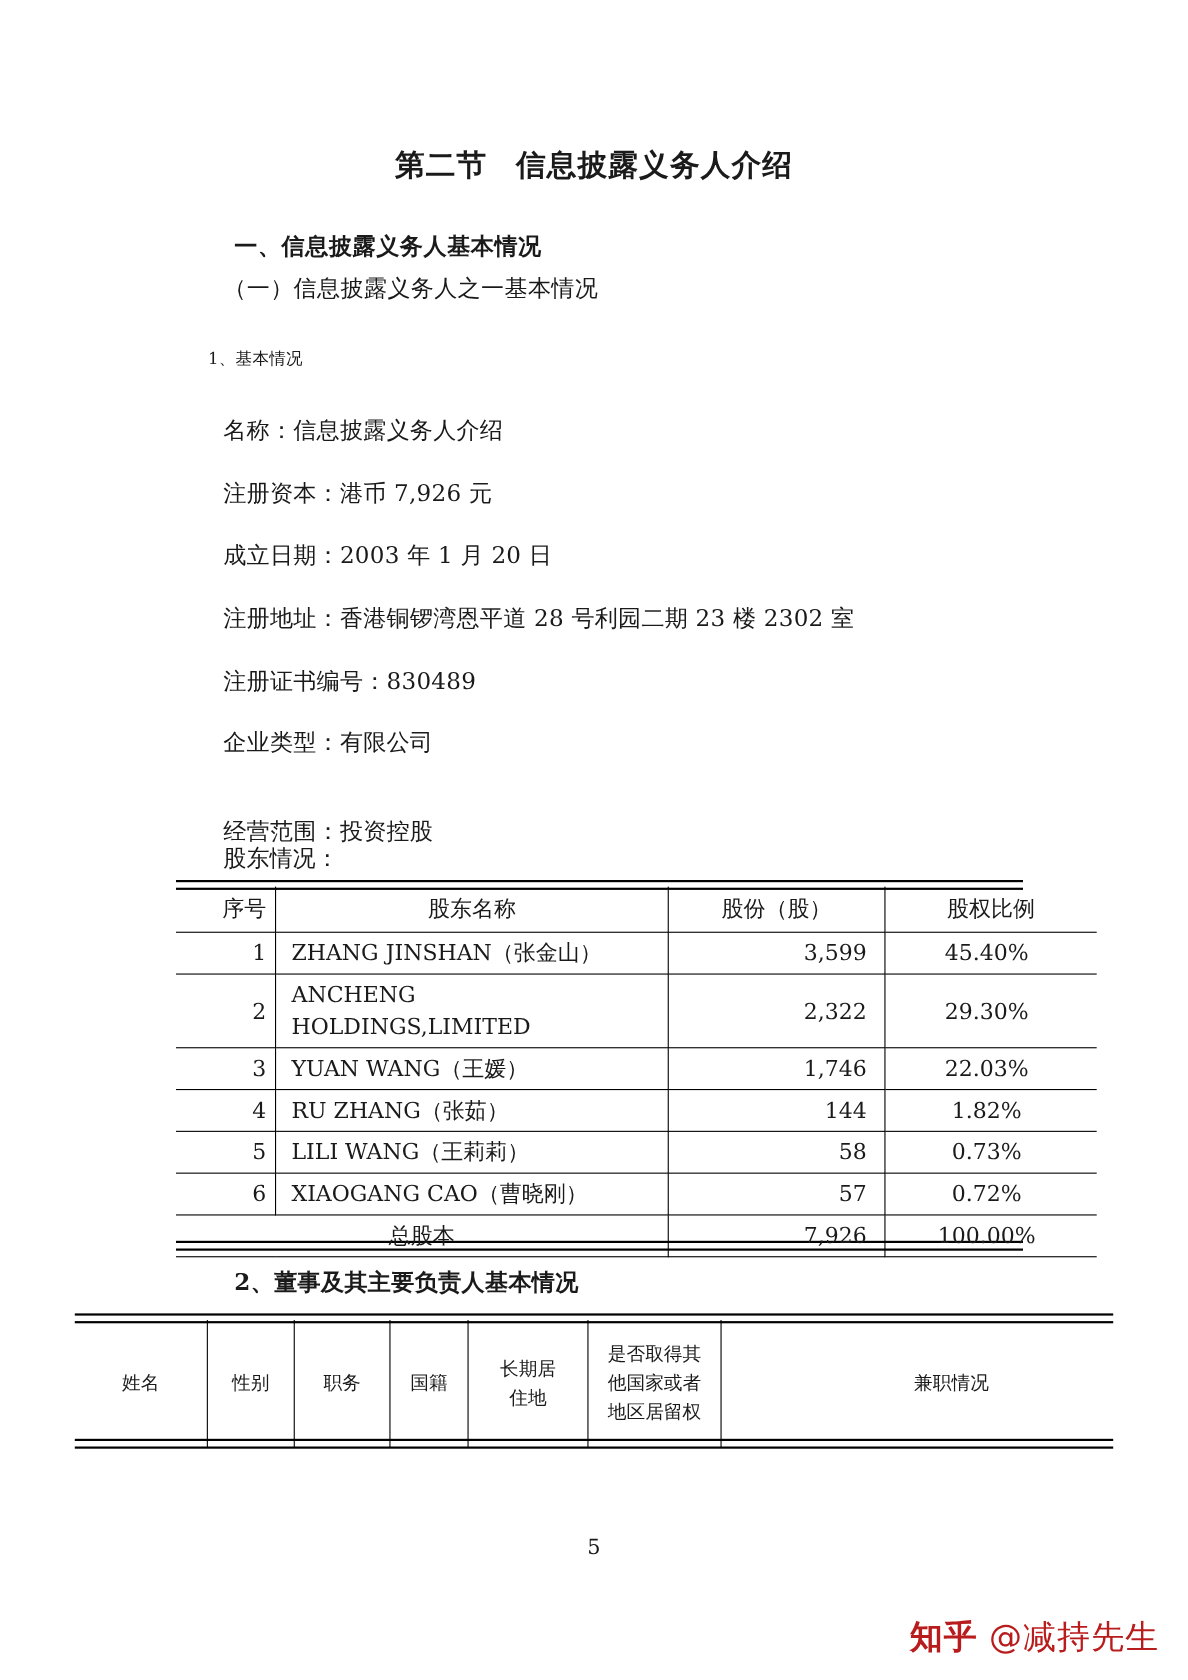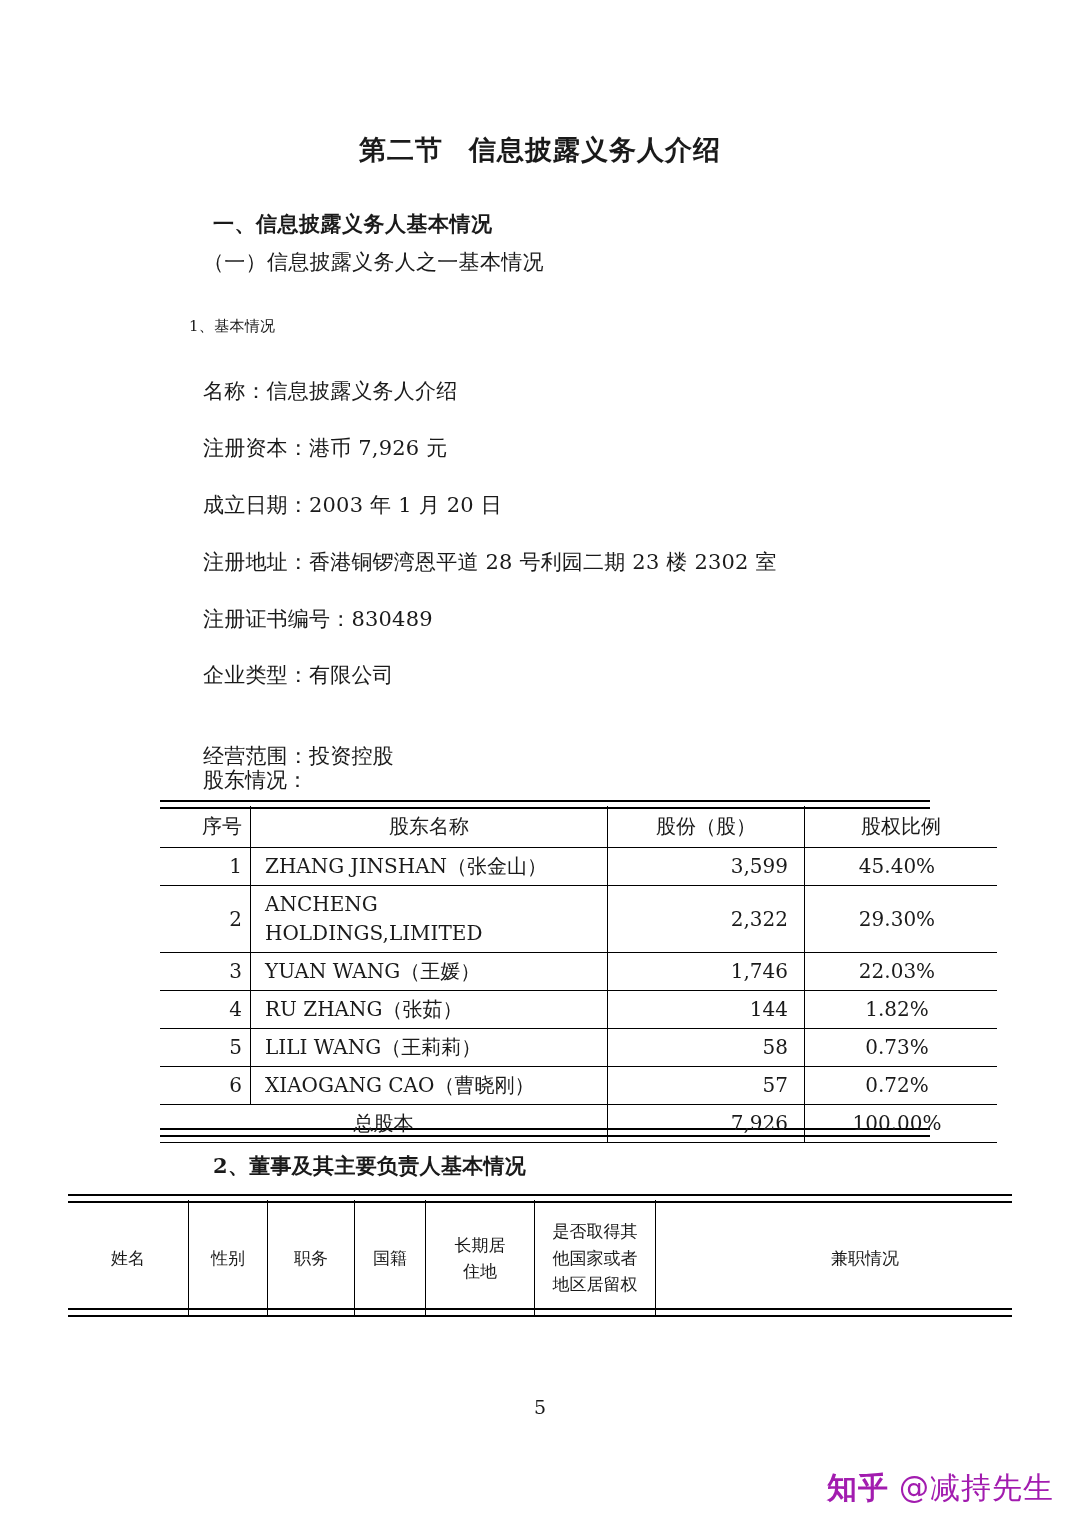--- a/index.html
+++ b/index.html
@@ -181,21 +181,21 @@
     width: 1080px;
     text-align: center;
     font-size: 19px;
   }
 
   .watermark {
     position: absolute;
     right: 22px;
     top: 1468px;
     font-size: 30px;
-    color: #a21caf;
+    color: #b91c1c;
     font-family: "DejaVu Sans", "Liberation Sans", sans-serif;
     letter-spacing: 1px;
     white-space: nowrap;
     user-select: none;
   }
   .watermark .wm-logo { font-weight: bold; margin-right: 10px; }
 </style>
 </head>
 <body>
 

